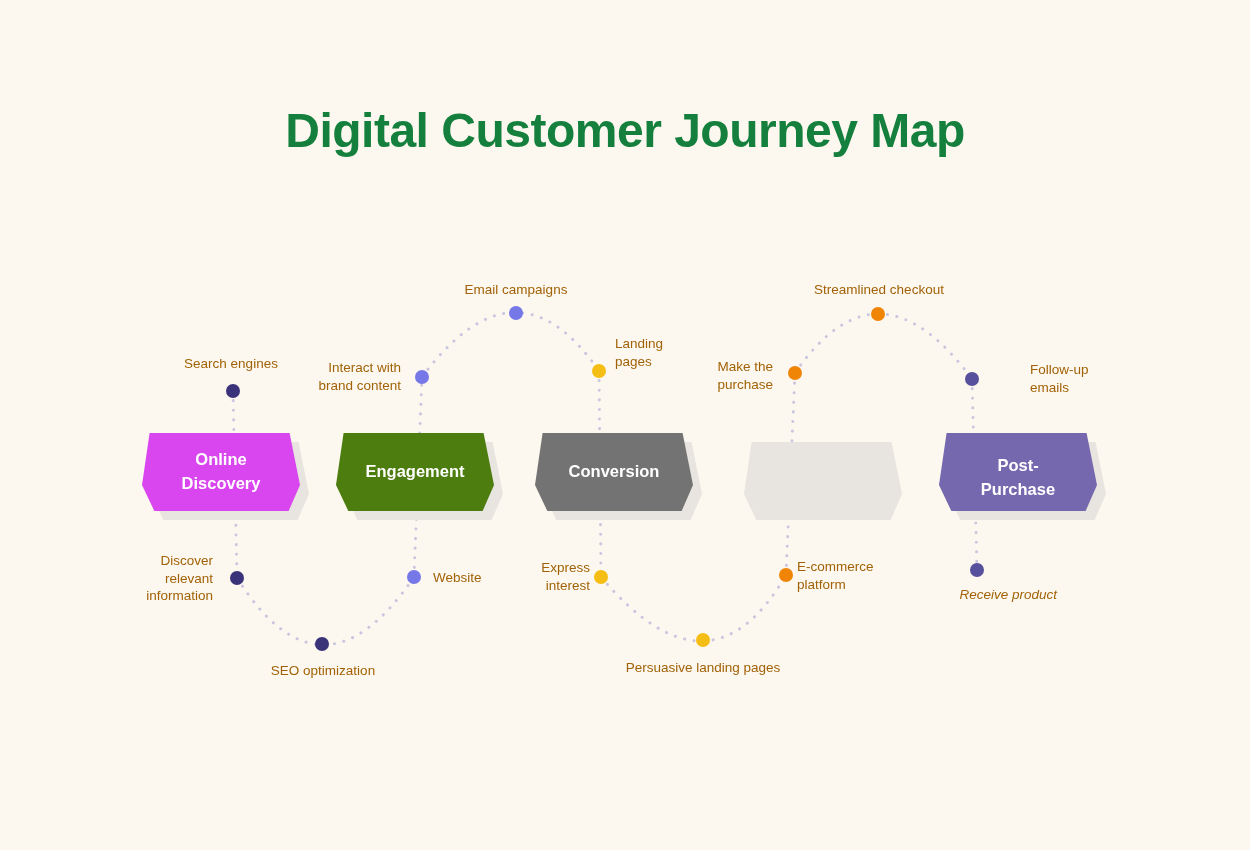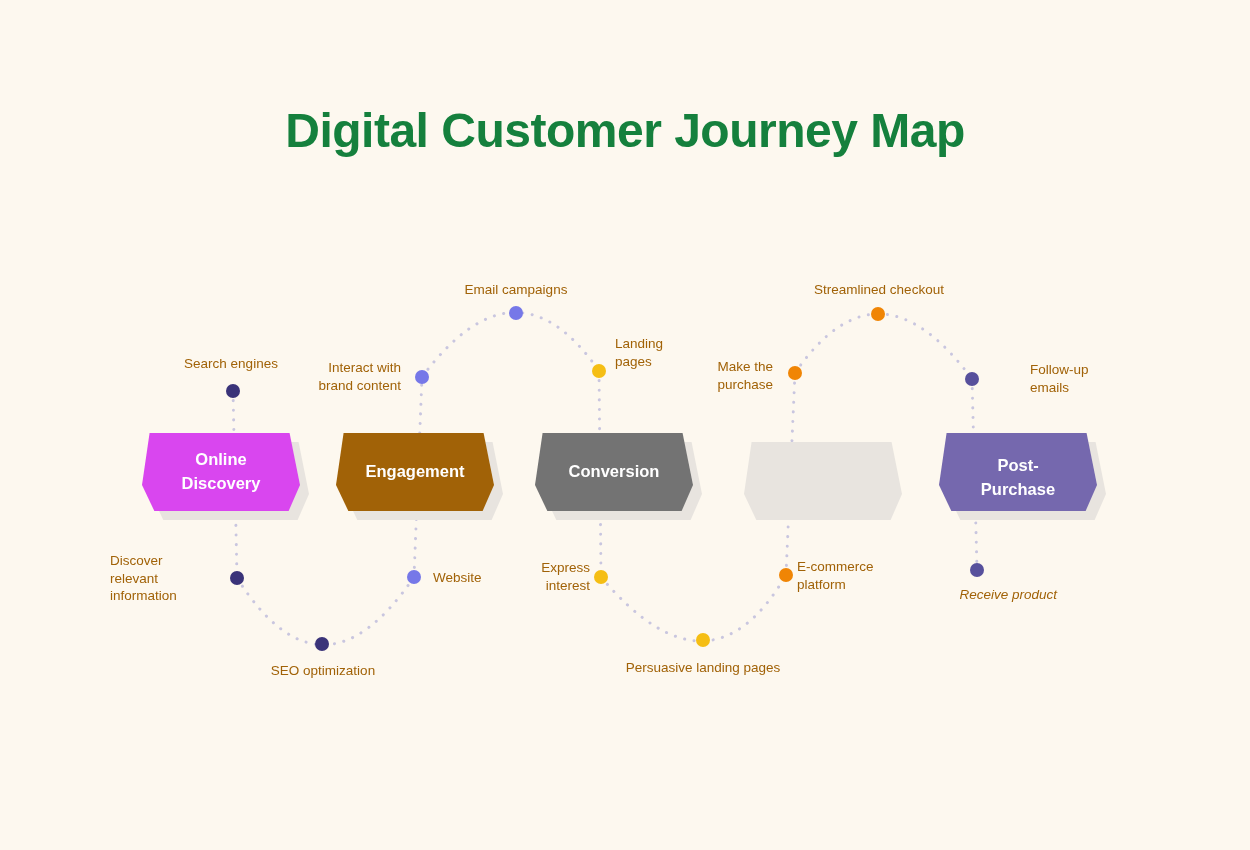--- a/index.html
+++ b/index.html
@@ -32,21 +32,21 @@
   .b3 { left:535px; } .b3s { left:544px; }
   .b4 { left:735px; } .b4s { left:744px; }
   .b5 { left:939px; } .b5s { left:948px; }
   .b1 .stage-label { max-width:100px; }
   .b5 .stage-label { max-width:92px;margin-top:12px; }
   .tp-label {
     position:absolute; z-index:4;
     font-size:13.5px; line-height:17.5px; color:#a16207;
   }
   [data-name="label-search-engines"]            { left:161px; top:355px; width:140px; text-align:center; }
-  [data-name="label-discover-relevant-information"] { left:110px; top:552px; width:103px; }
+  [data-name="label-discover-relevant-information"] { left:110px; top:552px; width:103px; text-align:right; }
   [data-name="label-seo-optimization"]          { left:233px; top:662px; width:180px; text-align:center; }
   [data-name="label-interact-with-brand-content"] { left:296px; top:359px; width:105px; text-align:right; }
   [data-name="label-email-campaigns"]           { left:436px; top:281px; width:160px; text-align:center; }
   [data-name="label-website"]                   { left:433px; top:569px; width:100px; text-align:left; }
   [data-name="label-landing-pages"]             { left:615px; top:335px; width:80px; text-align:left; }
   [data-name="label-express-interest"]          { left:508px; top:559px; width:82px; text-align:right; }
   [data-name="label-persuasive-landing-pages"]  { left:593px; top:659px; width:220px; text-align:center; }
   [data-name="label-e-commerce-platform"]       { left:797px; top:558px; width:115px; text-align:left; }
   [data-name="label-make-the-purchase"]         { left:691px; top:358px; width:82px; text-align:right; }
   [data-name="label-streamlined-checkout"]      { left:779px; top:281px; width:200px; text-align:center; }
@@ -87,21 +87,21 @@
     <circle data-name="touchpoint-dot-follow-up-emails" cx="972" cy="379" r="7" fill="#57509C"></circle>
     <circle data-name="touchpoint-dot-receive-product" cx="977" cy="570" r="7" fill="#57509C"></circle>
   </svg>
 
   <div class="banner-shadow b1s" data-name="stage-banner-shadow" style="background: rgb(232, 228, 223);"></div>
   <div class="banner b1" data-name="stage-banner-online-discovery" style="background: #d946ef;">
     <span class="stage-label" data-name="stage-label">Online Discovery</span>
   </div>
 
   <div class="banner-shadow b2s" data-name="stage-banner-shadow" style="background: rgb(232, 228, 223);"></div>
-  <div class="banner b2" data-name="stage-banner-engagement" style="background: #a16207;">
+  <div class="banner b2" data-name="stage-banner-engagement" style="background: #4d7c0f;">
     <span class="stage-label" data-name="stage-label">Engagement</span>
   </div>
 
   <div class="banner-shadow b3s" data-name="stage-banner-shadow" style="background: rgb(232, 228, 223);"></div>
   <div class="banner b3" data-name="stage-banner-conversion" style="background: #737373;">
     <span class="stage-label" data-name="stage-label">Conversion</span>
   </div>
 
   <div class="banner-shadow b4s" data-name="stage-banner-shadow" style="background: rgb(232, 228, 223);"></div>
 

